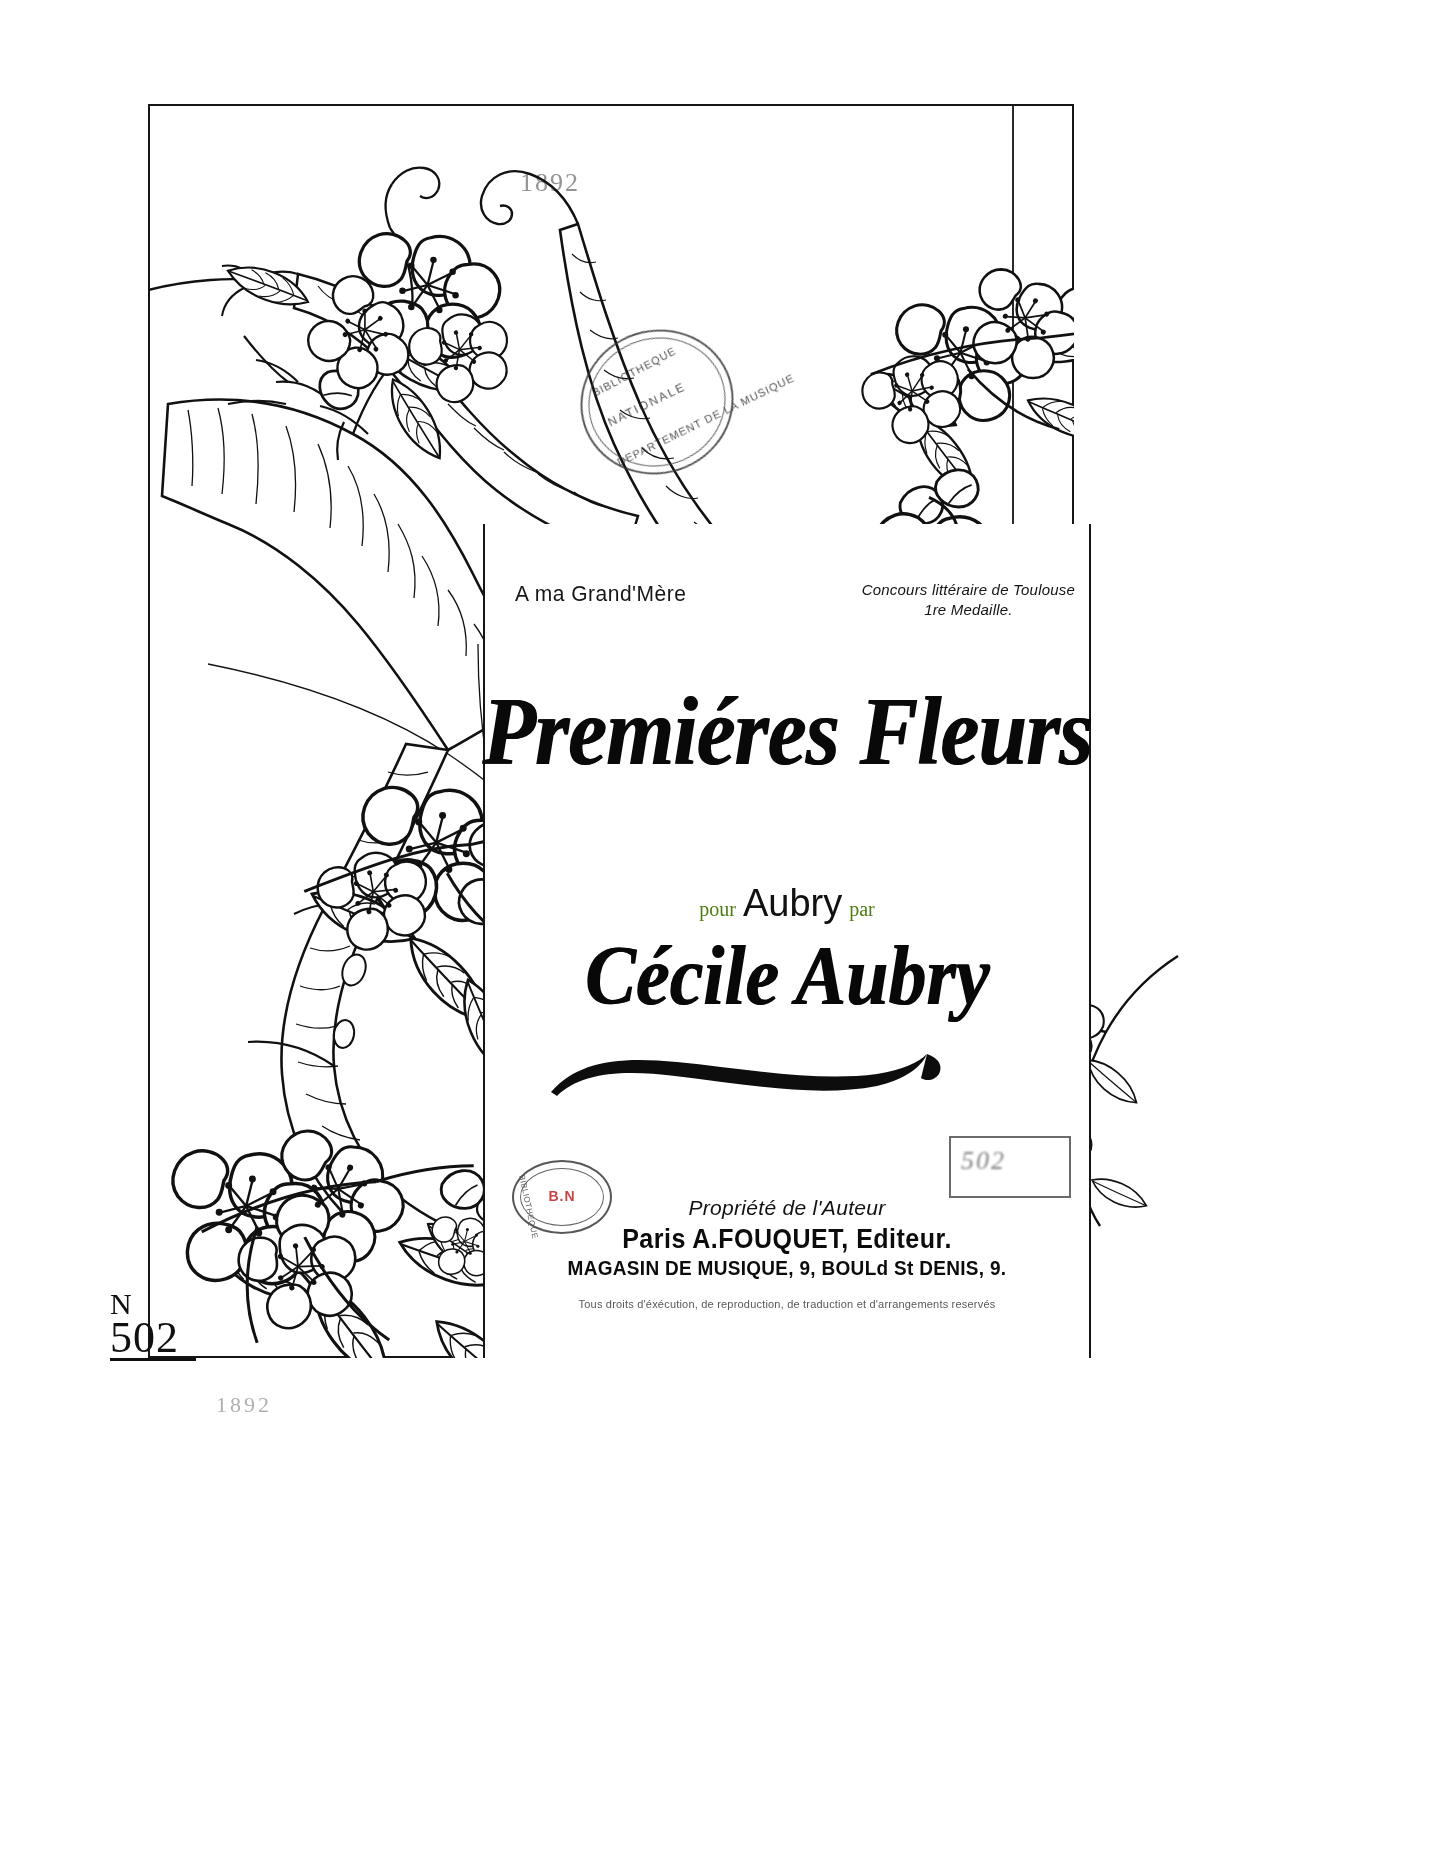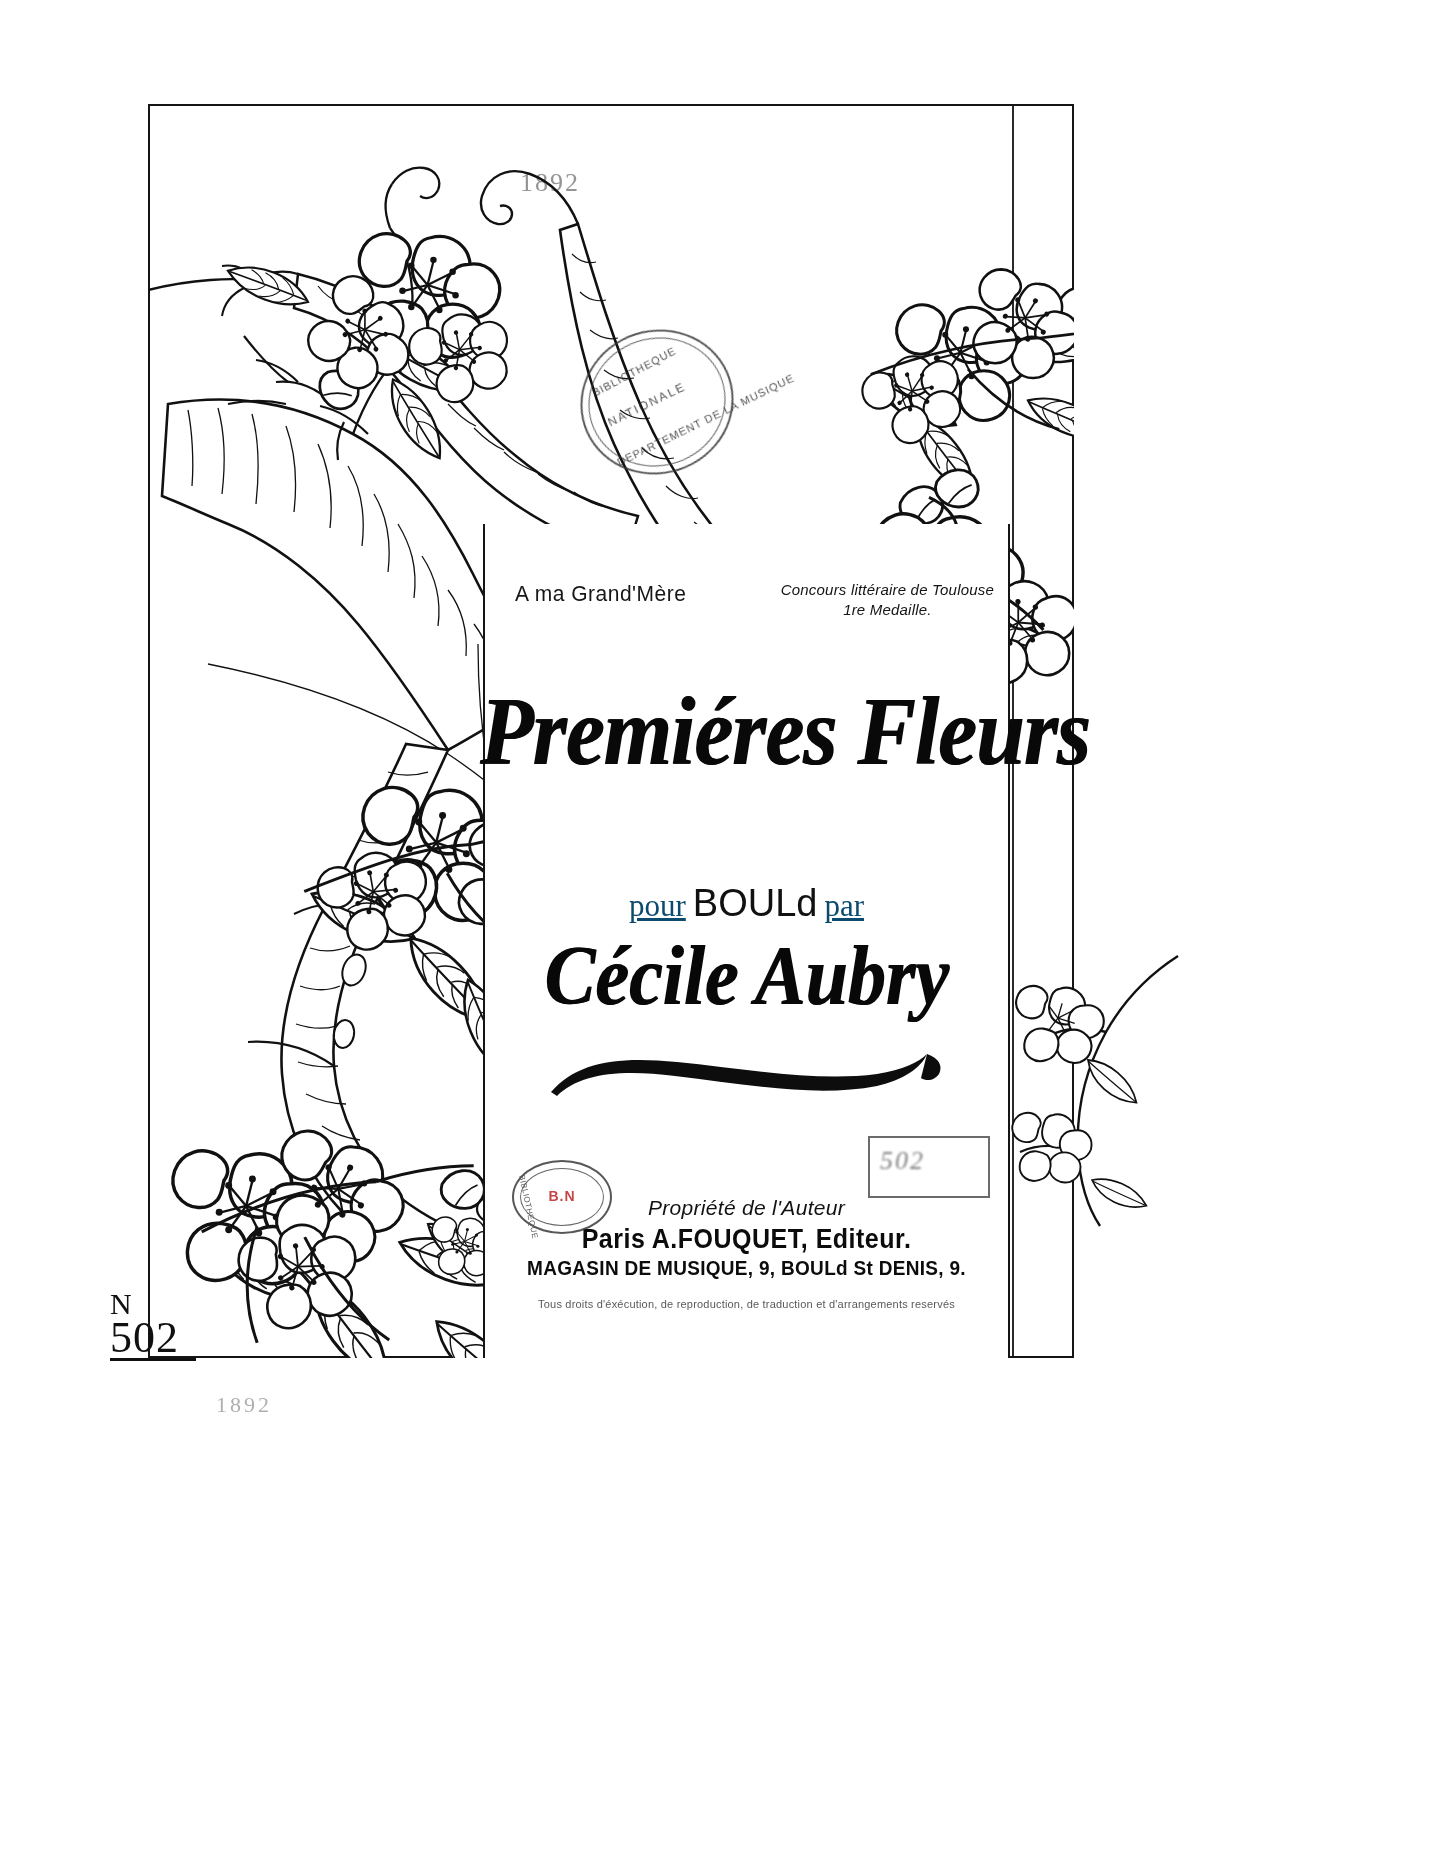--- a/index.html
+++ b/index.html
@@ -86,21 +86,21 @@
     filter: blur(.6px);
     letter-spacing: 3px;
     white-space: nowrap;
   }
 
   
   #title-card {
     position: absolute;
     left: 483px;
     top: 524px;
-    width: 527px;
+    width: 608px;
     height: 834px;
     background: #ffffff;
     border-left: 2px solid #151515;
     border-right: 2px solid #151515;
     box-sizing: border-box;
     z-index: 40;
   }
   #dedication {
     position: absolute;
     left: 30px;
@@ -156,24 +156,23 @@
   #for-line {
     position: absolute;
     left: 0; right: 0;
     top: 358px;
     text-align: center;
     font-size: 0;
     white-space: nowrap;
   }
   #for-line .sm {
     font-family: "Liberation Serif", serif;
-    font-size: 31px;
-    color: #0c4a6e;
+    font-size: 20px;
+    color: #4d7c0f;
     vertical-align: baseline;
-    text-decoration: underline;
   }
   #for-line .bg {
     font-family: "Liberation Sans", sans-serif;
     font-size: 38px;
     color: #111;
     padding: 0 7px;
     vertical-align: baseline;
   }
   #composer {
     position: absolute;
@@ -713,21 +712,21 @@
     <div id="award">
       <span>Concours littéraire de Toulouse</span>
       <span class="line2">1re Medaille.</span>
     </div>
 
     <div id="main-title">Premiéres Fleurs</div>
 
 
     <div id="for-line">
       <span class="sm">pour</span>
-      <span class="bg">BOULd</span>
+      <span class="bg">Aubry</span>
       <span class="sm">par</span>
     </div>
 
     <div id="composer">Cécile Aubry</div>
 
     <svg id="flourish" viewBox="0 0 400 62" xmlns="http://www.w3.org/2000/svg">
       <path d="M4,40 C30,10 70,4 130,10 C200,17 270,30 330,22 C356,18 372,10 380,2
                C374,16 356,28 330,34 C268,46 198,32 128,24 C72,17 32,22 10,44 Z" fill="#0d0d0d"></path>
       <path d="M380,2 C392,6 396,14 392,22 C388,28 380,30 374,26" fill="#0d0d0d"></path>
     </svg>

